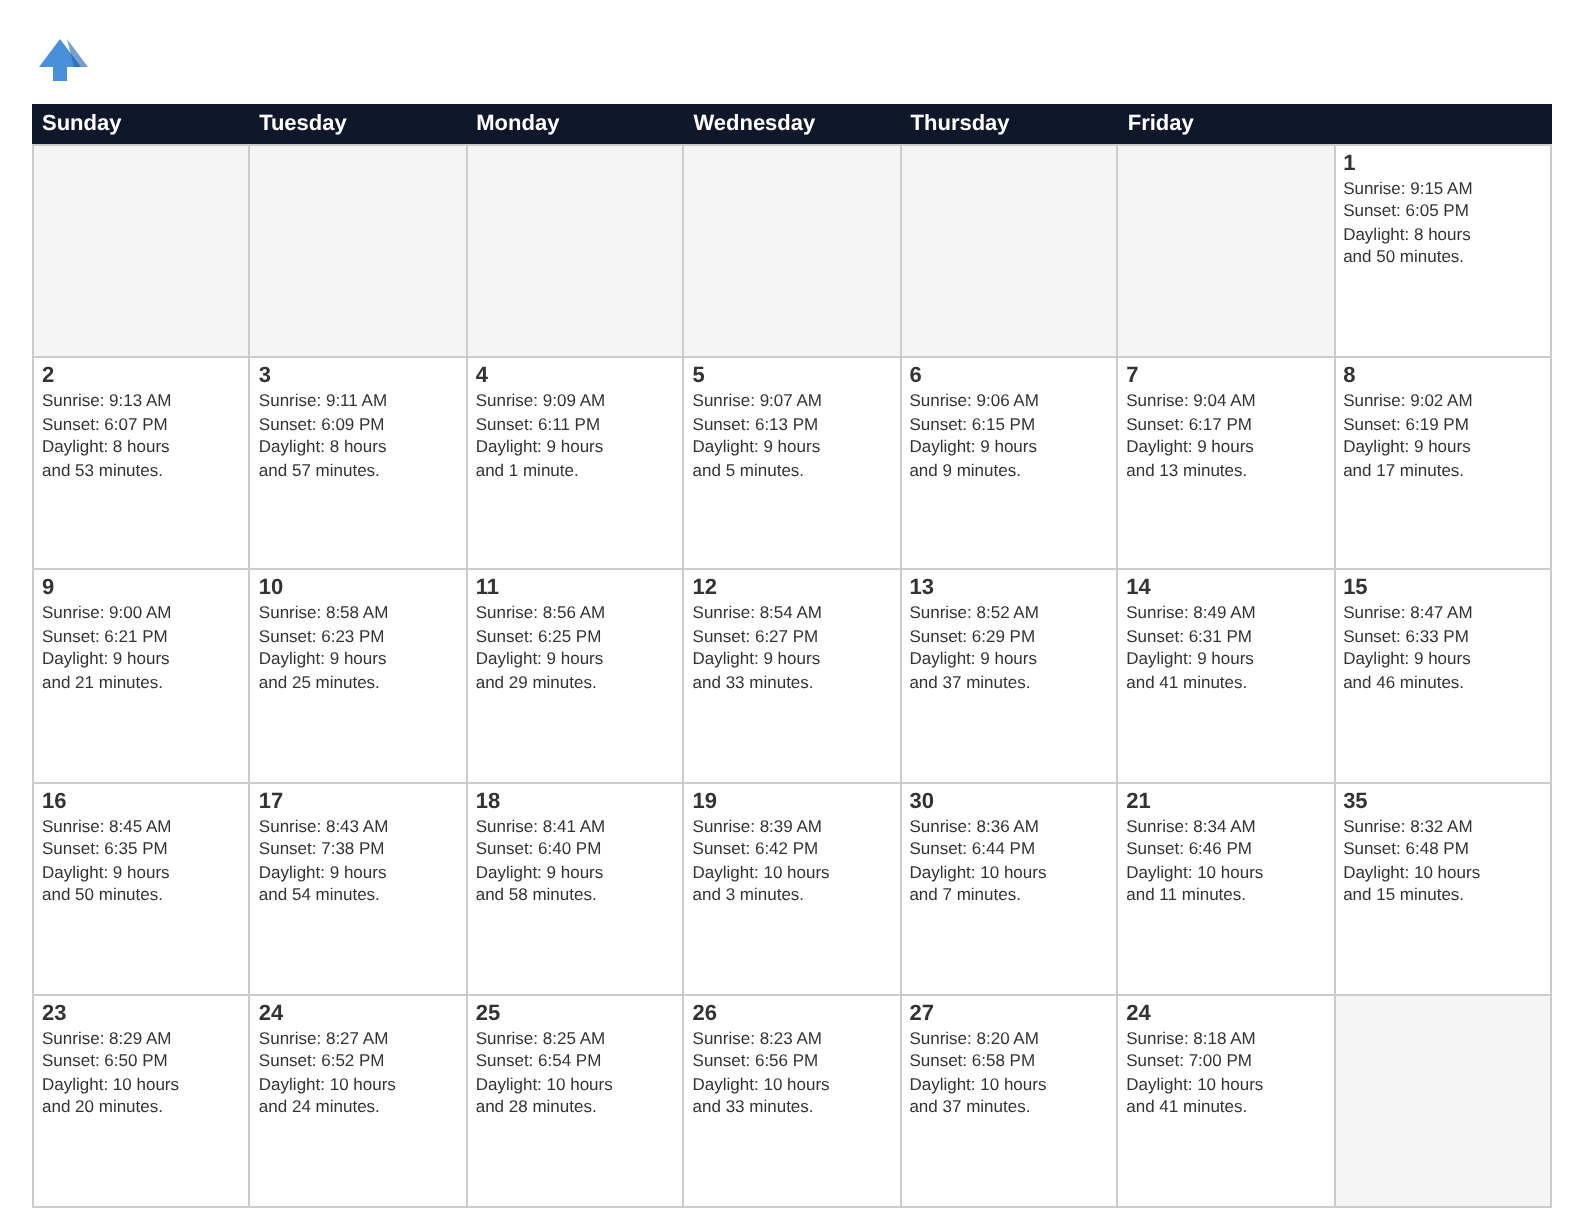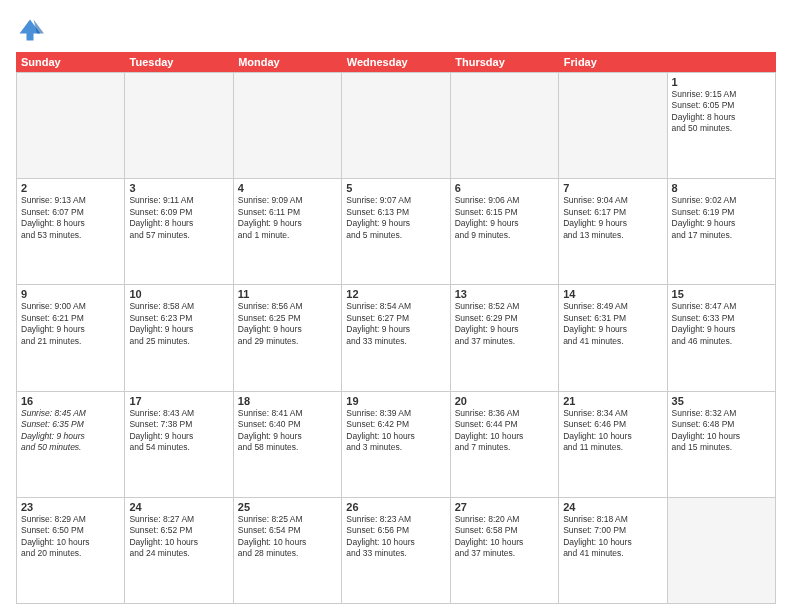--- a/index.html
+++ b/index.html
@@ -62,21 +62,21 @@
       margin-top: 2px;
     }
     .calendar {
       flex: 1;
       display: flex;
       flex-direction: column;
     }
     .cal-header {
       display: grid;
       grid-template-columns: repeat(7, 1fr);
-      background: #ef4444;
+      background: #0f172a;
     }
     .cal-header-cell {
       color: #fff;
       font-size: 11px;
       font-weight: bold;
       padding: 4px 5px;
       text-align: left;
     }
     .cal-body {
       flex: 1;
@@ -255,21 +255,21 @@
             <div class="day-num">15</div>
             <div class="day-info" style="white-space: pre-line;">Sunrise: 8:47 AM
 Sunset: 6:33 PM
 Daylight: 9 hours
 and 46 minutes.</div>
           </div>
         </div>
         <div class="cal-row">
           <div class="cal-cell">
             <div class="day-num">16</div>
-            <div class="day-info" style="white-space: pre-line; font-style: italic;">Sunrise: 8:45 AM
+            <div class="day-info" style="white-space: pre-line;">Sunrise: 8:45 AM
 Sunset: 6:35 PM
 Daylight: 9 hours
 and 50 minutes.</div>
           </div>
           <div class="cal-cell">
             <div class="day-num">17</div>
             <div class="day-info" style="white-space: pre-line;">Sunrise: 8:43 AM
 Sunset: 7:38 PM
 Daylight: 9 hours
 and 54 minutes.</div>
@@ -282,21 +282,21 @@
 and 58 minutes.</div>
           </div>
           <div class="cal-cell">
             <div class="day-num">19</div>
             <div class="day-info" style="white-space: pre-line;">Sunrise: 8:39 AM
 Sunset: 6:42 PM
 Daylight: 10 hours
 and 3 minutes.</div>
           </div>
           <div class="cal-cell">
-            <div class="day-num">20</div>
+            <div class="day-num">30</div>
             <div class="day-info" style="white-space: pre-line;">Sunrise: 8:36 AM
 Sunset: 6:44 PM
 Daylight: 10 hours
 and 7 minutes.</div>
           </div>
           <div class="cal-cell">
             <div class="day-num">21</div>
             <div class="day-info" style="white-space: pre-line;">Sunrise: 8:34 AM
 Sunset: 6:46 PM
 Daylight: 10 hours

